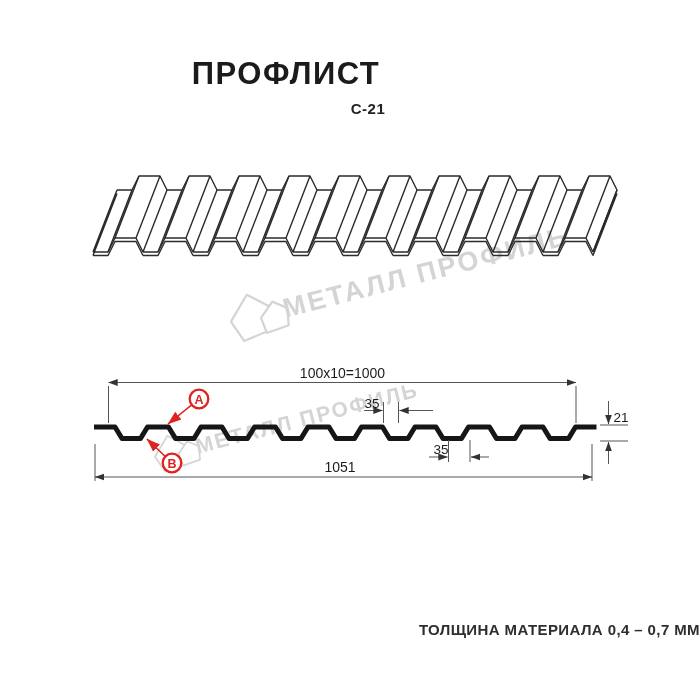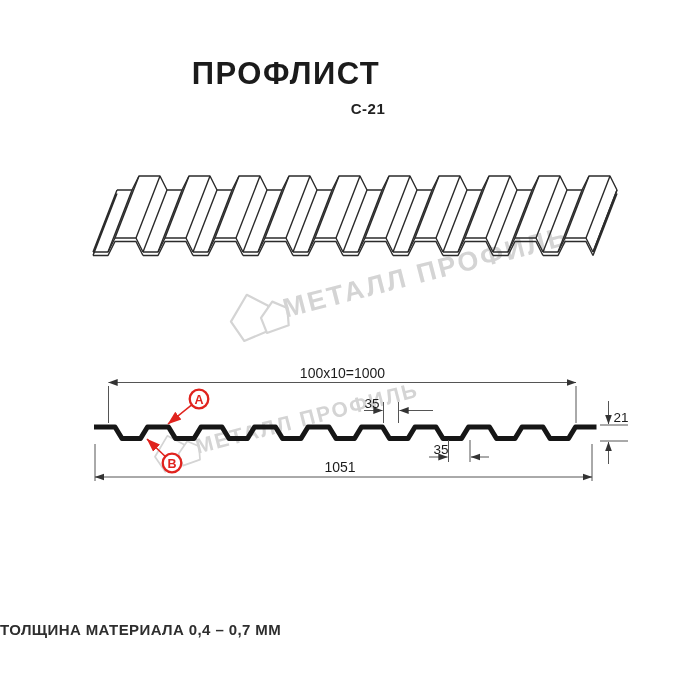--- a/index.html
+++ b/index.html
@@ -10,21 +10,21 @@
   }
   .page-title{
     position:absolute;top:56px;left:0;width:572px;text-align:center;
     font-size:31px;font-weight:bold;letter-spacing:1.5px;color:#1b1b1b;
   }
   .page-subtitle{
     position:absolute;top:100px;left:0;width:696px;text-align:center;
     font-size:15px;font-weight:bold;letter-spacing:.5px;color:#222222;margin-left:20px;
   }
   .footer-caption{
-    position:absolute;top:621px;left:0;width:700px;text-align:left;
+    position:absolute;top:621px;left:0;width:700px;text-align:right;
     font-size:15px;font-weight:bold;letter-spacing:.4px;color:#2e2e2e;
   }
   svg.drawing{position:absolute;left:0;top:0;}
   .dim-text{font-size:14px;fill:#1c1c1c;}
   .dim-text-small{font-size:13.5px;fill:#1c1c1c;}
   .red-label{font-size:12.5px;font-weight:bold;}
 </style>
 </head>
 <body>
 

